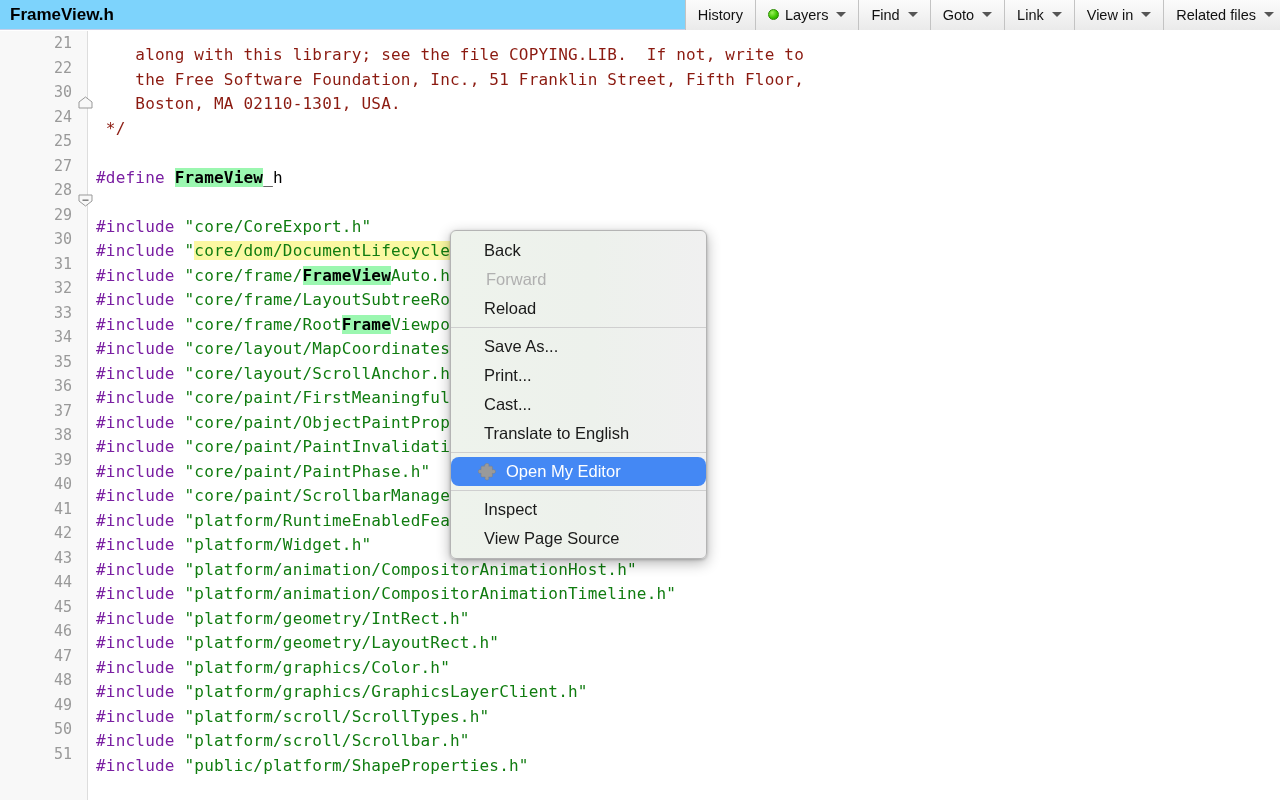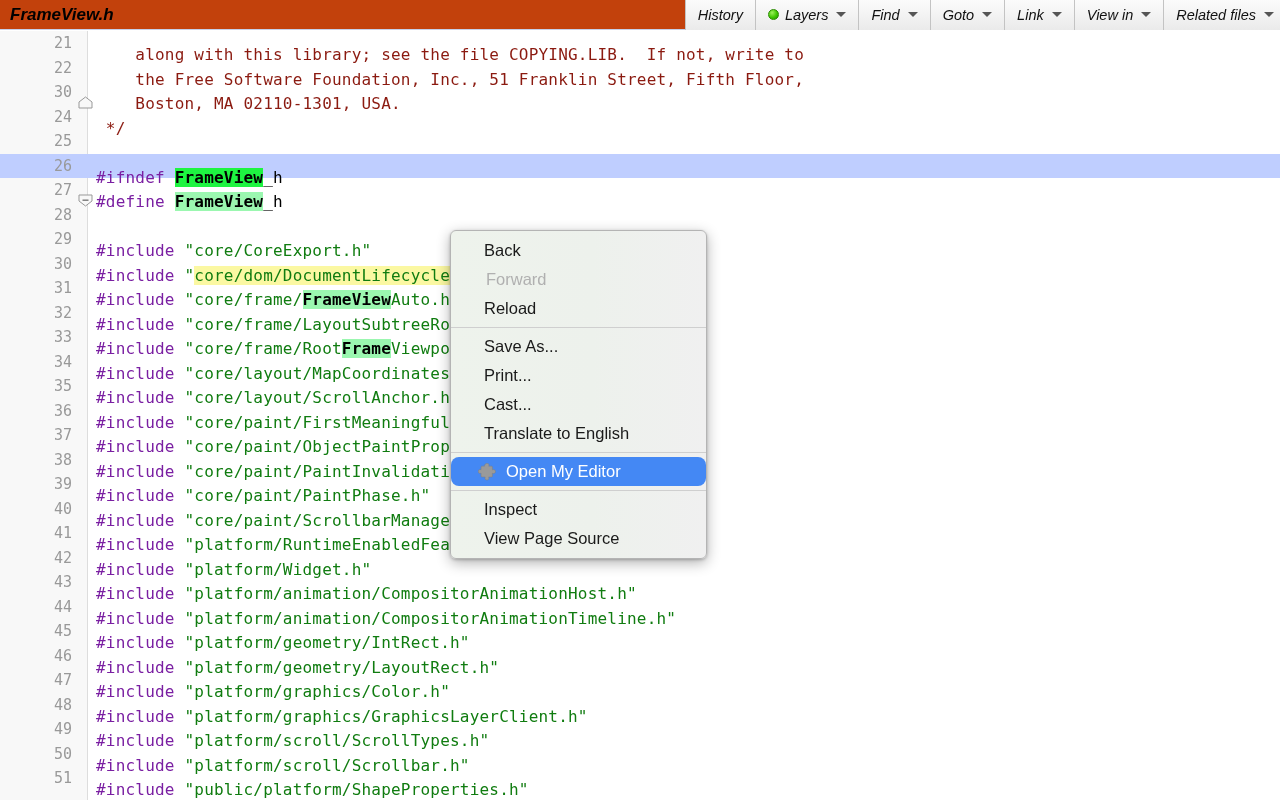--- a/index.html
+++ b/index.html
@@ -7,25 +7,24 @@
     width: 1280px; height: 800px;
     overflow: hidden;
     background: #ffffff;
     font-family: "Liberation Sans", sans-serif;
   }
 
   
   #toolbar {
     position: absolute; left: 0; top: 0;
     width: 1280px; height: 30px;
-    background: #c2410c;
+    background: #7dd3fc;
     border-bottom: 1px solid #c6cfe8;
     display: flex; align-items: center;
     box-sizing: border-box;
-    font-style: italic;
   }
   #page-title {
     font-size: 17px; font-weight: bold; color: #000;
     padding-left: 10px; letter-spacing: 0px;
     white-space: nowrap;
   }
   #toolbar-buttons {
     margin-left: auto; display: flex; align-items: flex-start; height: 30px; padding-left: 9px;
   }
   .tbtn {
@@ -181,21 +180,20 @@
 </div>
 
 <div id="code-area">
   <div id="gutter-bg"></div>
   <div id="code-rows">
       <div class="row"><span class="lineno">21</span><span class="code"><span class="cm">    along with this library; see the file COPYING.LIB.  If not, write to</span></span></div>
       <div class="row"><span class="lineno">22</span><span class="code"><span class="cm">    the Free Software Foundation, Inc., 51 Franklin Street, Fifth Floor,</span></span></div>
       <div class="row"><span class="lineno">30</span><span class="code"><span class="cm">    Boston, MA 02110-1301, USA.</span></span></div>
       <div class="row"><span class="lineno">24</span><span class="code"><span class="cm"> */</span></span></div>
       <div class="row"><span class="lineno">25</span><span class="code"></span></div>
-      <div class="row hl-line"><span class="lineno">26</span><span class="code"><span class="pp">#ifndef </span><span class="sel-strong">FrameView</span><span>_h</span></span></div>
       <div class="row"><span class="lineno">27</span><span class="code"><span class="pp">#define </span><span class="sel-soft">FrameView</span><span>_h</span></span></div>
       <div class="row"><span class="lineno">28</span><span class="code"></span></div>
       <div class="row"><span class="lineno">29</span><span class="code"><span class="pp">#include </span><span class="str">"core/CoreExport.h"</span></span></div>
       <div class="row"><span class="lineno">30</span><span class="code"><span class="pp">#include </span><span class="str">"</span><span class="str sel-yellow">core/dom/DocumentLifecycle.h</span><span class="str">"</span></span></div>
       <div class="row"><span class="lineno">31</span><span class="code"><span class="pp">#include </span><span class="str">"core/frame/</span><span class="sel-soft">FrameView</span><span class="str">Auto.h"</span></span></div>
       <div class="row"><span class="lineno">32</span><span class="code"><span class="pp">#include </span><span class="str">"core/frame/LayoutSubtreeRootList.h"</span></span></div>
       <div class="row"><span class="lineno">33</span><span class="code"><span class="pp">#include </span><span class="str">"core/frame/Root</span><span class="sel-soft">Frame</span><span class="str">Viewport.h"</span></span></div>
       <div class="row"><span class="lineno">34</span><span class="code"><span class="pp">#include </span><span class="str">"core/layout/MapCoordinatesFlags.h"</span></span></div>
       <div class="row"><span class="lineno">35</span><span class="code"><span class="pp">#include </span><span class="str">"core/layout/ScrollAnchor.h"</span></span></div>
       <div class="row"><span class="lineno">36</span><span class="code"><span class="pp">#include </span><span class="str">"core/paint/FirstMeaningfulPaintDetector.h"</span></span></div>

